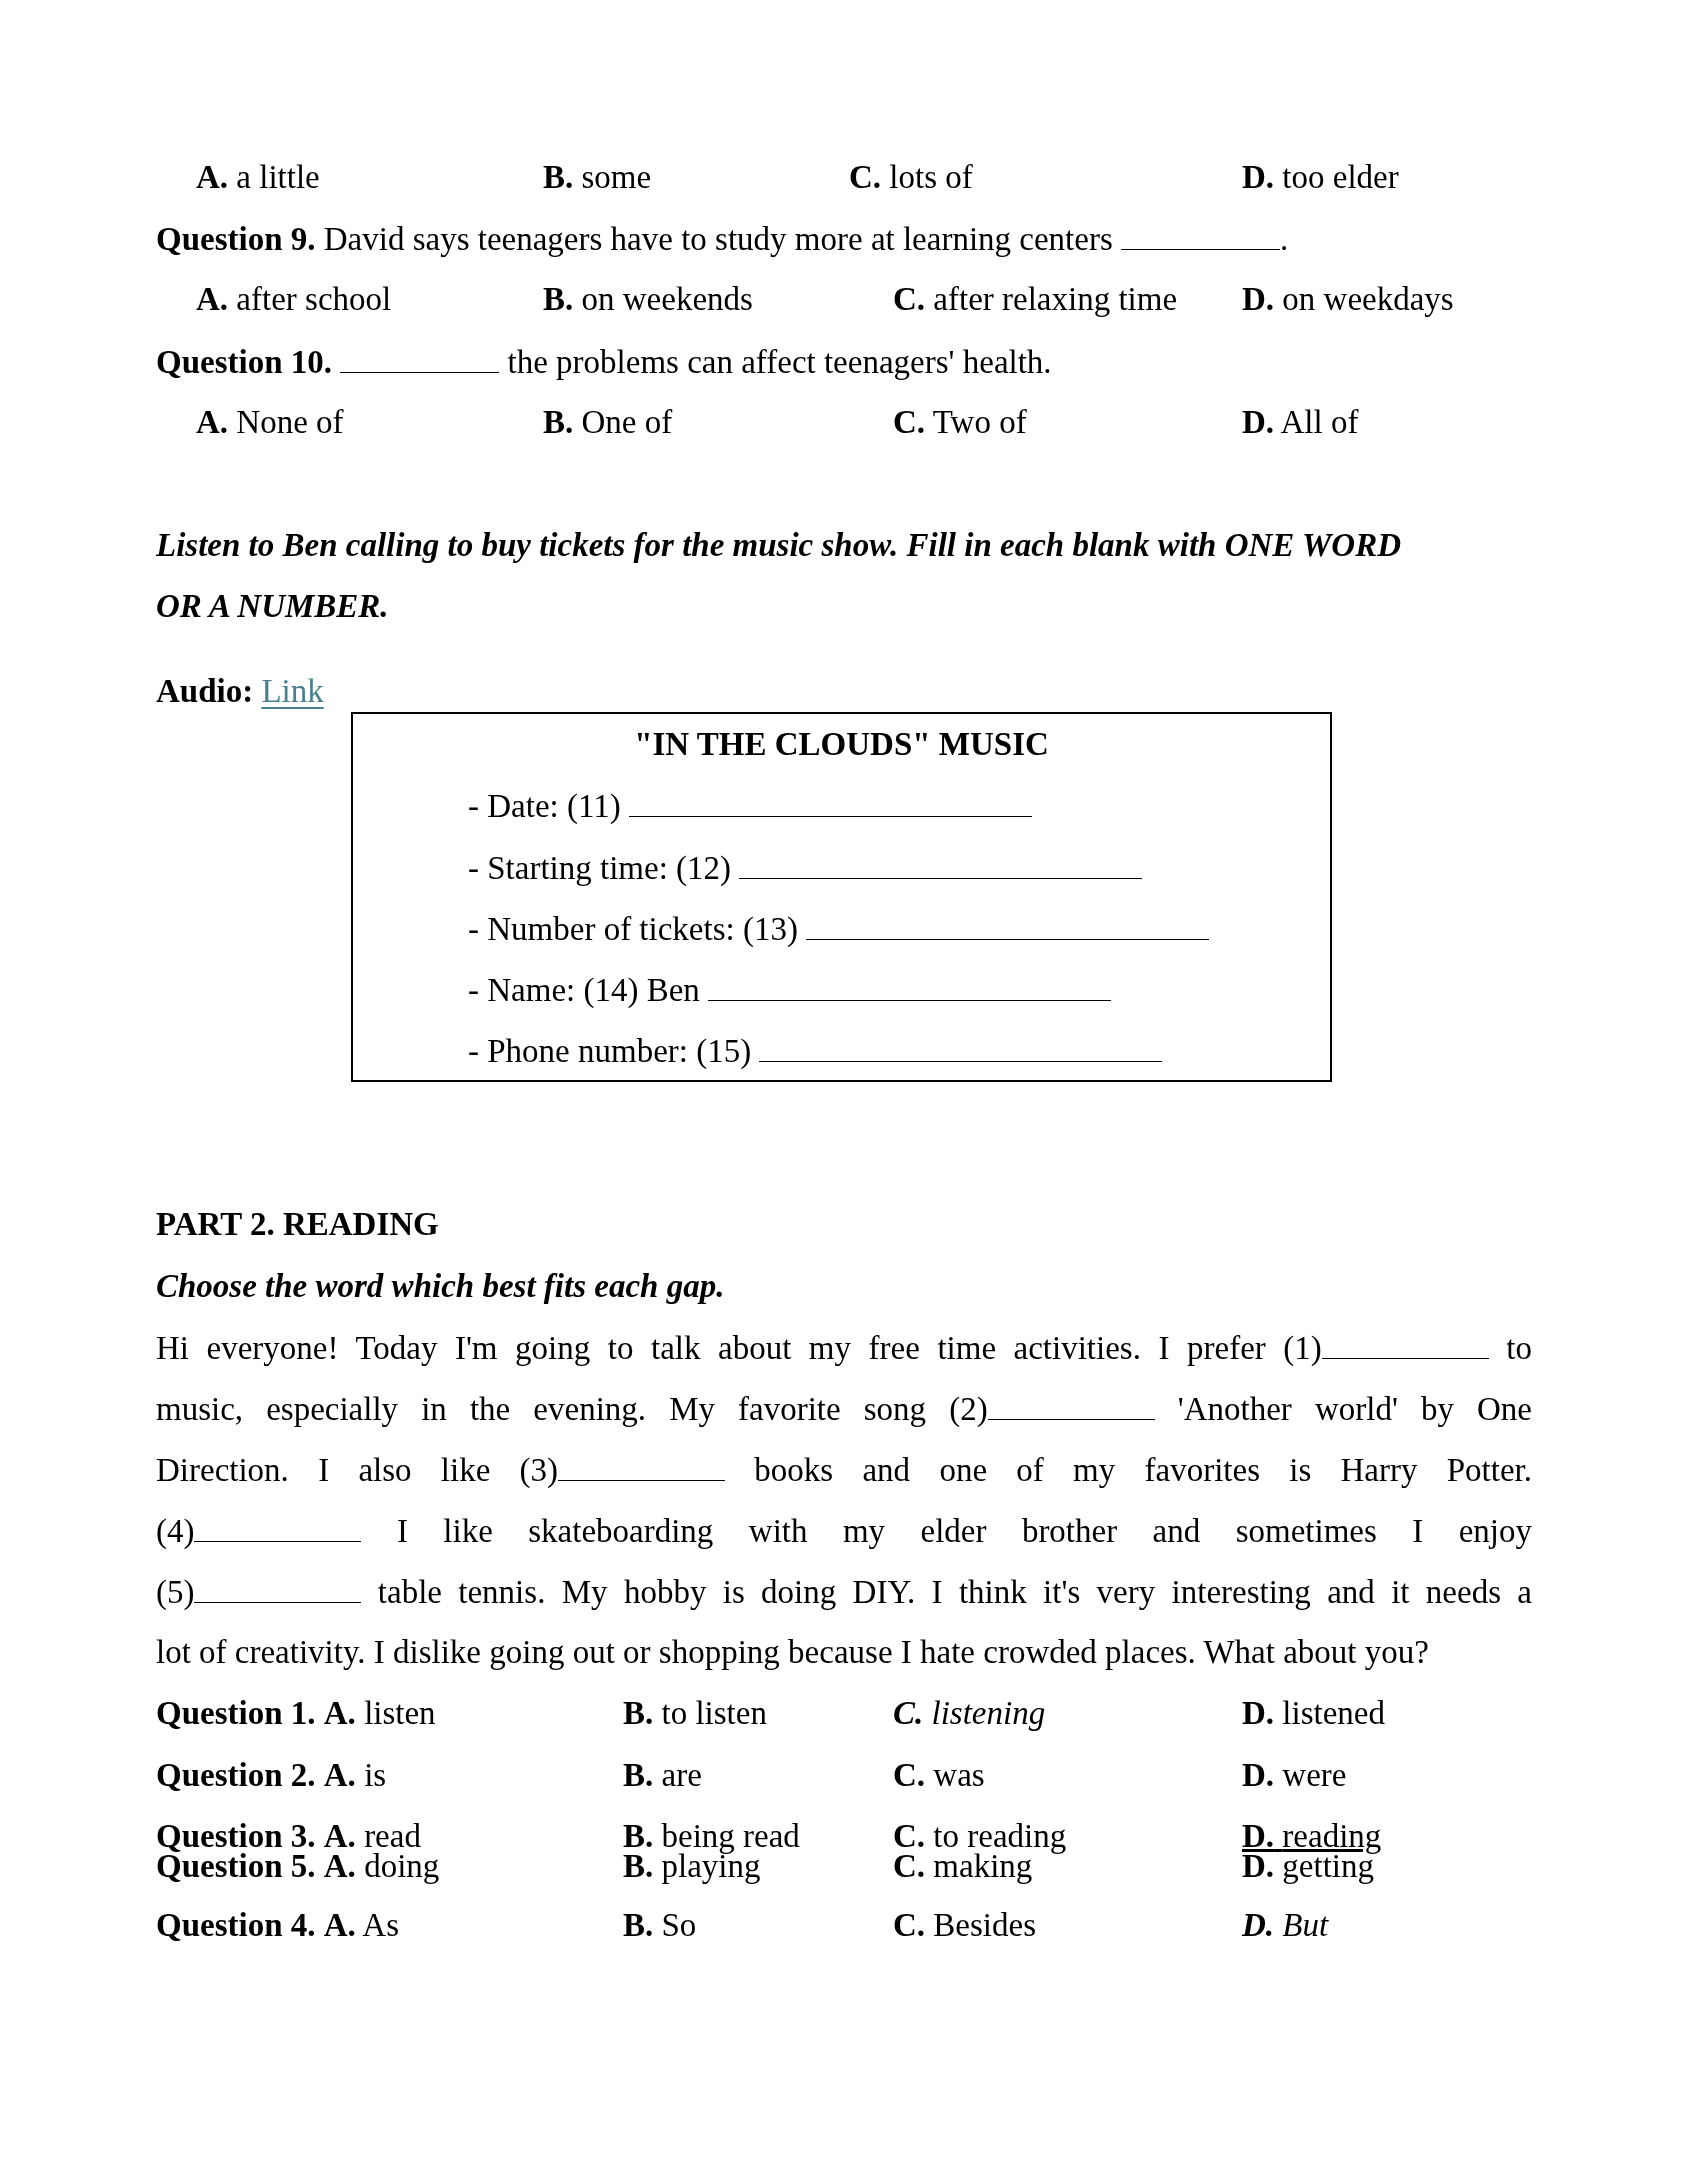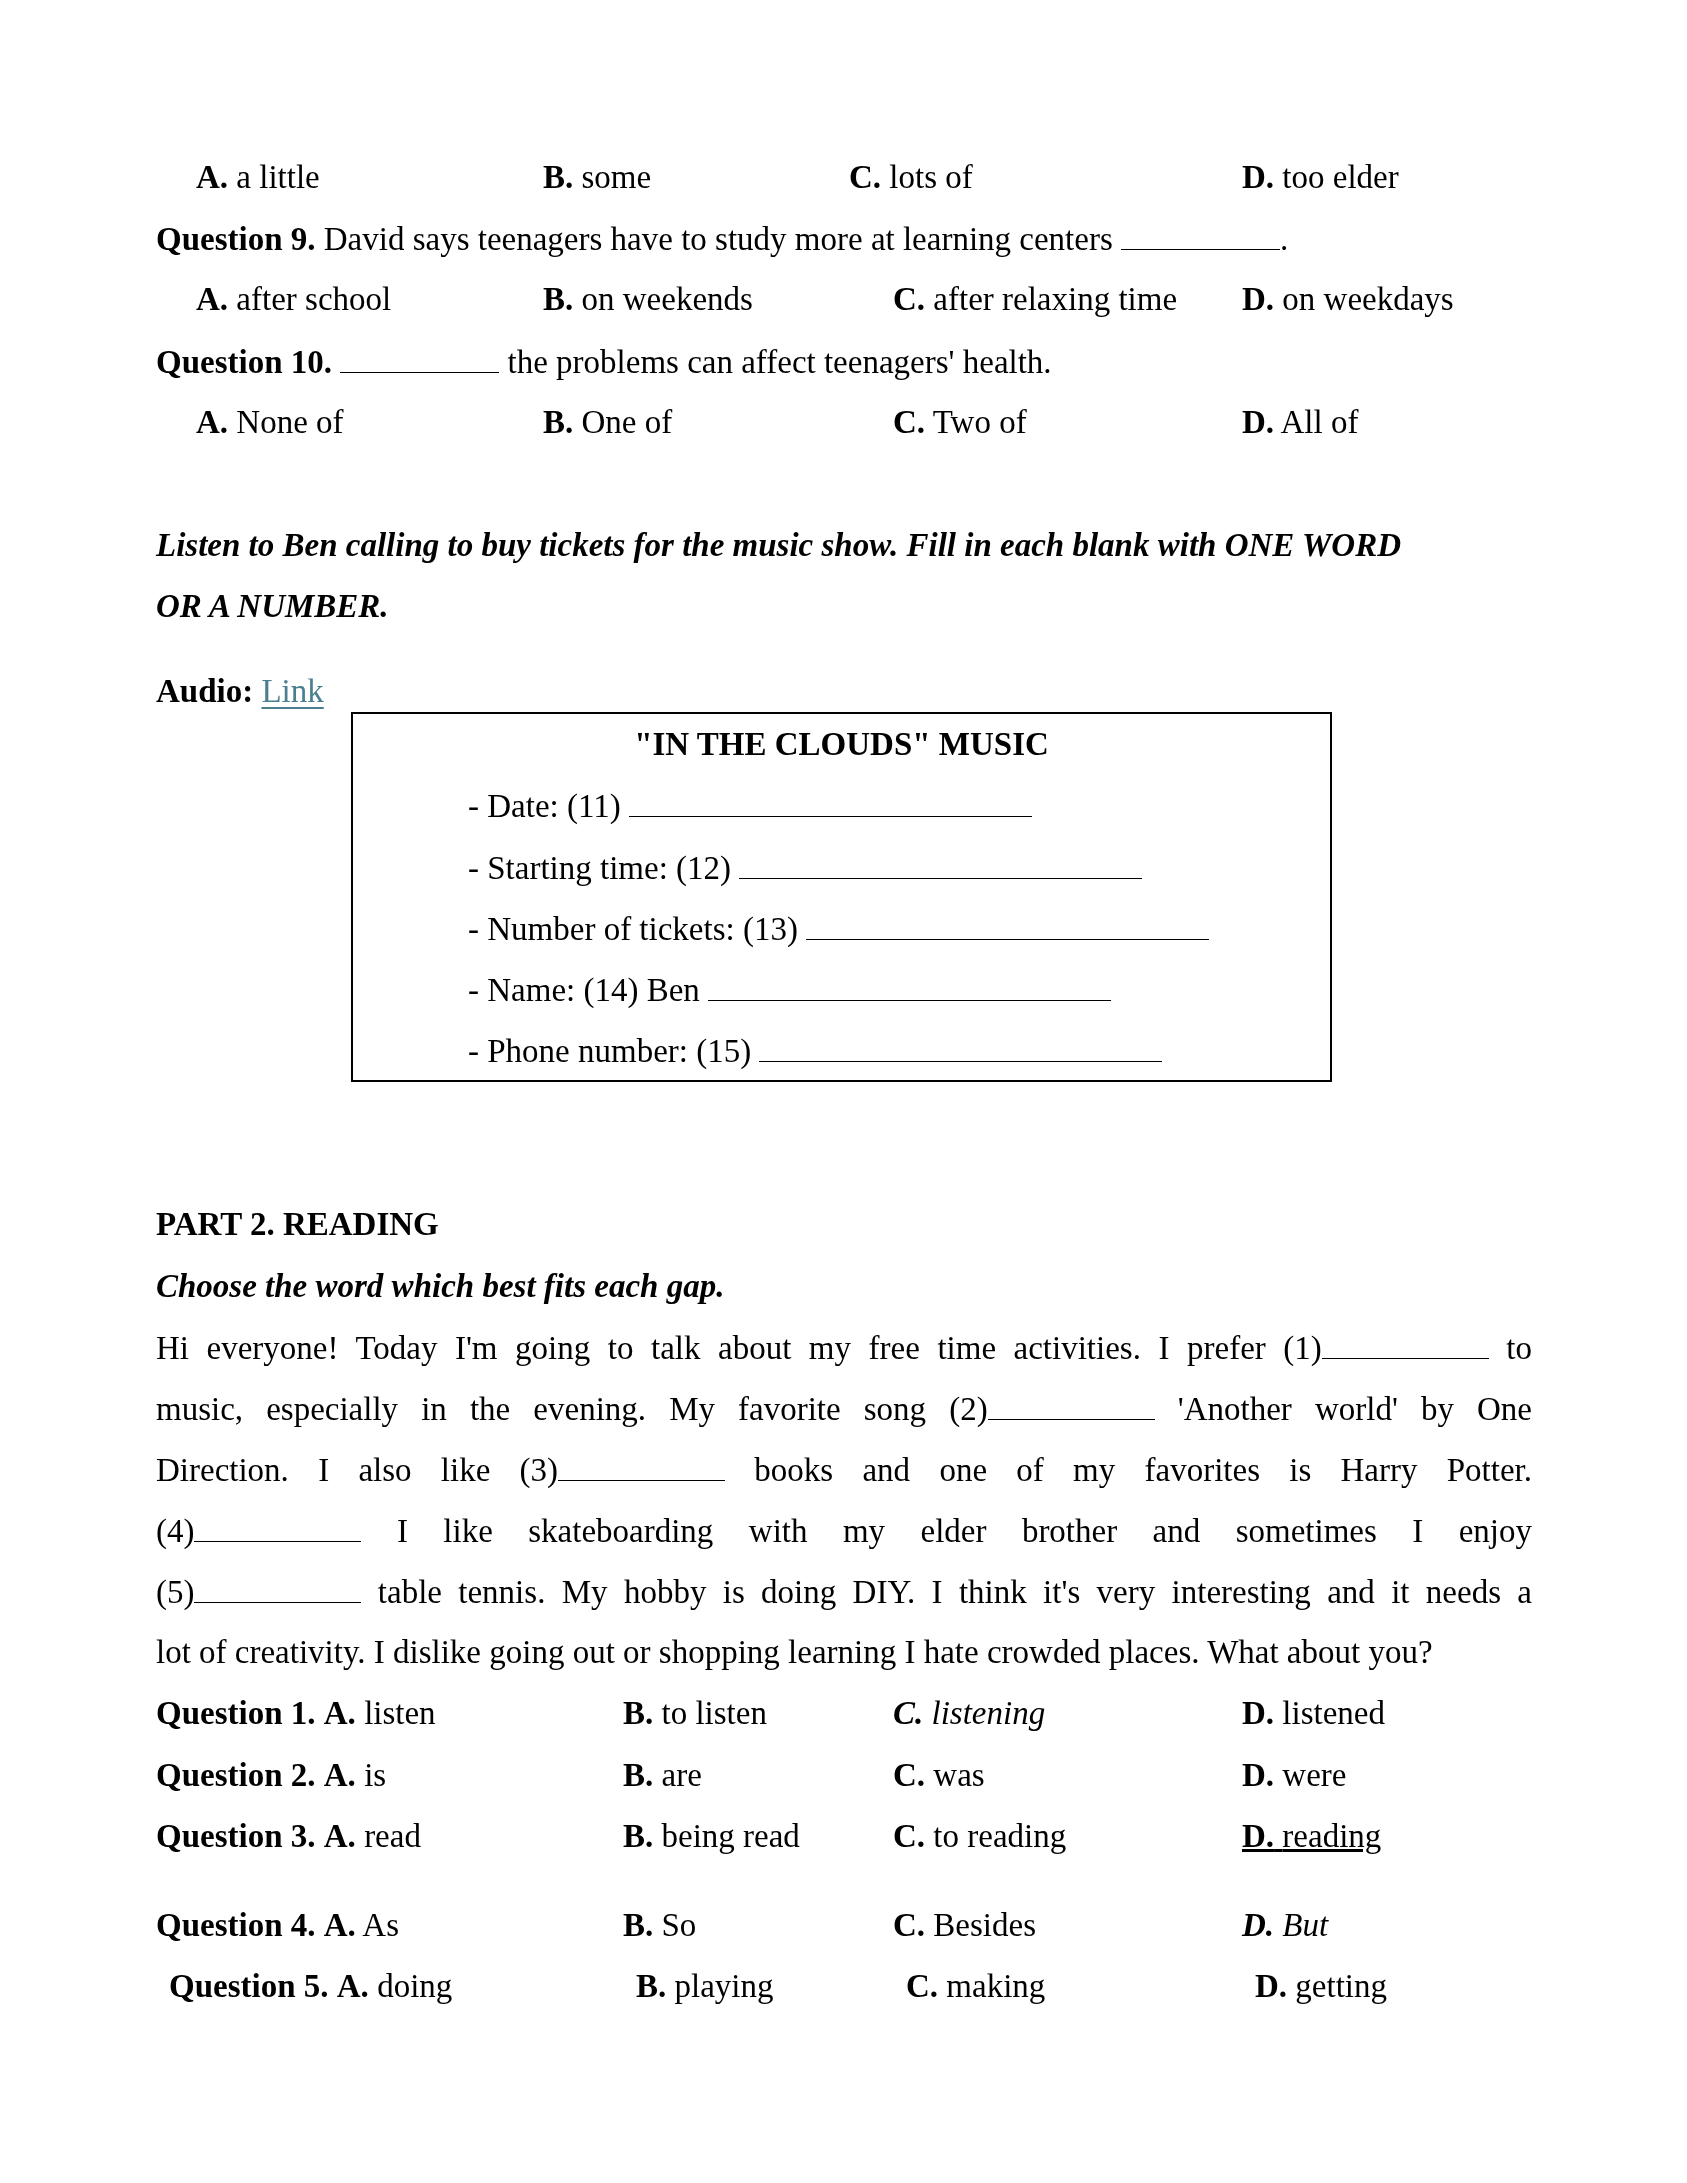--- a/index.html
+++ b/index.html
@@ -165,21 +165,21 @@
   </div>
   <div class="justify" style="top:1445px;">
     <span>Direction. I also like (3)</span><span class="blank" style="width:167px;"></span> <span>books and one of my favorites is Harry Potter.</span>
   </div>
   <div class="justify" style="top:1506px;">
     <span>(4)</span><span class="blank" style="width:167px;"></span> <span>I like skateboarding with my elder brother and sometimes I enjoy</span>
   </div>
   <div class="justify" style="top:1567px;">
     <span>(5)</span><span class="blank" style="width:167px;"></span> <span>table tennis. My hobby is doing DIY. I think it's very interesting and it needs a</span>
   </div>
-  <div class="line" style="top:1628px;">lot of creativity. I dislike going out or shopping learning I hate crowded places. What about you?</div>
+  <div class="line" style="top:1628px;">lot of creativity. I dislike going out or shopping because I hate crowded places. What about you?</div>
 
   <div class="line" style="top:1689px; width:1376px;">
     <span class="opt" style="left:0;"><b>Question 1.</b> <b>A.</b> <span>listen</span></span>
     <span class="opt" style="left:467px;"><b>B.</b> <span>to listen</span></span>
     <span class="opt" style="left:737px;font-style:italic;"><b>C.</b> <span>listening</span></span>
     <span class="opt" style="left:1086px;"><b>D.</b> <span>listened</span></span>
   </div>
   <div class="line" style="top:1751px; width:1376px;">
     <span class="opt" style="left:0;"><b>Question 2.</b> <b>A.</b> <span>is</span></span>
     <span class="opt" style="left:467px;"><b>B.</b> <span>are</span></span>
@@ -191,21 +191,21 @@
     <span class="opt" style="left:467px;"><b>B.</b> <span>being read</span></span>
     <span class="opt" style="left:737px;"><b>C.</b> <span>to reading</span></span>
     <span class="opt" style="left:1086px;text-decoration:underline;"><b>D.</b> <span>reading</span></span>
   </div>
   <div class="line" style="top:1873px; width:1376px;margin-top:28px;">
     <span class="opt" style="left:0;"><b>Question 4.</b> <b>A.</b> <span>As</span></span>
     <span class="opt" style="left:467px;"><b>B.</b> <span>So</span></span>
     <span class="opt" style="left:737px;"><b>C.</b> <span>Besides</span></span>
     <span class="opt" style="left:1086px;font-style:italic;"><b>D.</b> <span>But</span></span>
   </div>
-  <div class="line" style="top:1962px; width:1376px;margin-left:13px;">
+  <div class="line" style="top:1842px; width:1376px;">
     <span class="opt" style="left:0;"><b>Question 5.</b> <b>A.</b> <span>doing</span></span>
     <span class="opt" style="left:467px;"><b>B.</b> <span>playing</span></span>
     <span class="opt" style="left:737px;"><b>C.</b> <span>making</span></span>
     <span class="opt" style="left:1086px;"><b>D.</b> <span>getting</span></span>
   </div>
 
 </div>
 
 
 </body></html>

